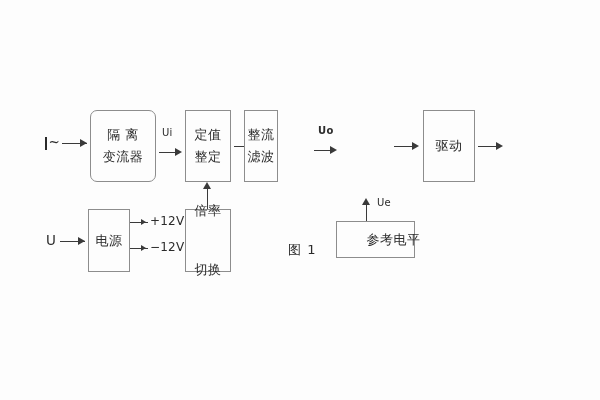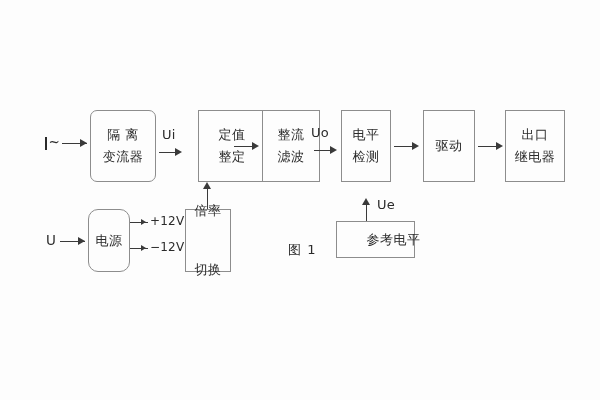--- a/index.html
+++ b/index.html
@@ -39,21 +39,21 @@
   .block.two .line { padding: 4px 0; }
 
   
   .label {
     position: absolute;
     color: #2b2b2b;
     font-size: 13px;
     white-space: pre;
     line-height: 1;
   }
-  .label.sig { font-size: 13px; letter-spacing: 0.3px; }
+  .label.sig { font-size: 10px; letter-spacing: 0.3px; }
   .label.volt { font-size: 12px; letter-spacing: 0.2px; }
   .label.caption { font-size: 13px; letter-spacing: 1px; }
   .label.inlabel { font-size: 13.5px; letter-spacing: 0.5px; }
 
   
   .hline {
     position: absolute;
     height: 0;
     border-top: 1.4px solid #3a3a3a;
   }
@@ -100,62 +100,54 @@
 
   <div class="block two" style="left:90px; top:110px; width:66px; height:72px;border-radius:7px;">
     <span class="line">隔 离</span>
     <span class="line">变流器</span>
   </div>
 
   <div class="label sig" style="left:162px; top:128px;">Ui</div>
   <div class="hline" style="left:159px; top:152px; width:20px;"></div>
   <div class="arrow-r" style="left:175px; top:148px;"></div>
 
-  <div class="block two" style="left:198px; top:110px; width:68px; height:72px;">
+  <div class="block two" style="left:185px; top:110px; width:46px; height:72px;">
     <span class="line">定值</span>
     <span class="line">整定</span>
   </div>
 
   <div class="hline" style="left:234px; top:146px; width:22px;"></div>
   <div class="arrow-r" style="left:252px; top:142px;"></div>
 
-  <div class="block two" style="left:262px; top:110px; width:58px; height:72px;">
+  <div class="block two" style="left:244px; top:110px; width:34px; height:72px;">
     <span class="line">整流</span>
     <span class="line">滤波</span>
   </div>
 
-  <div class="label sig" style="left:311px; top:126px;">Uo</div>
+  <div class="label sig" style="left:318px; top:126px;font-weight:bold;">Uo</div>
   <div class="hline" style="left:314px; top:150px; width:20px;"></div>
   <div class="arrow-r" style="left:330px; top:146px;"></div>
 
-  <div class="block two" style="left:341px; top:110px; width:50px; height:72px;">
-    <span class="line">电平</span>
-    <span class="line">检测</span>
-  </div>
 
   <div class="hline" style="left:394px; top:146px; width:22px;"></div>
   <div class="arrow-r" style="left:412px; top:142px;"></div>
 
   <div class="block" style="left:423px; top:110px; width:52px; height:72px;">
     <span class="line">驱动</span>
   </div>
 
   <div class="hline" style="left:478px; top:146px; width:22px;"></div>
   <div class="arrow-r" style="left:496px; top:142px;"></div>
 
-  <div class="block two" style="left:505px; top:110px; width:60px; height:72px;">
-    <span class="line">出口</span>
-    <span class="line">继电器</span>
-  </div>
 
   <div class="label inlabel" style="left:46px; top:234px;">U</div>
   <div class="hline" style="left:60px; top:241px; width:25px;"></div>
   <div class="arrow-r" style="left:78px; top:237px;"></div>
 
-  <div class="block" style="left:88px; top:209px; width:42px; height:63px;border-radius:10px;">
+  <div class="block" style="left:88px; top:209px; width:42px; height:63px;">
     <span class="line">电源</span>
   </div>
 
   <div class="hline" style="left:130px; top:222px; width:18px;"></div>
   <div class="arrow-r small" style="left:141px; top:219px;"></div>
   <div class="label volt" style="left:150px; top:215px;">+12V</div>
 
   <div class="hline" style="left:130px; top:248px; width:18px;"></div>
   <div class="arrow-r small" style="left:141px; top:245px;"></div>
   <div class="label volt" style="left:150px; top:241px;">−12V</div>

